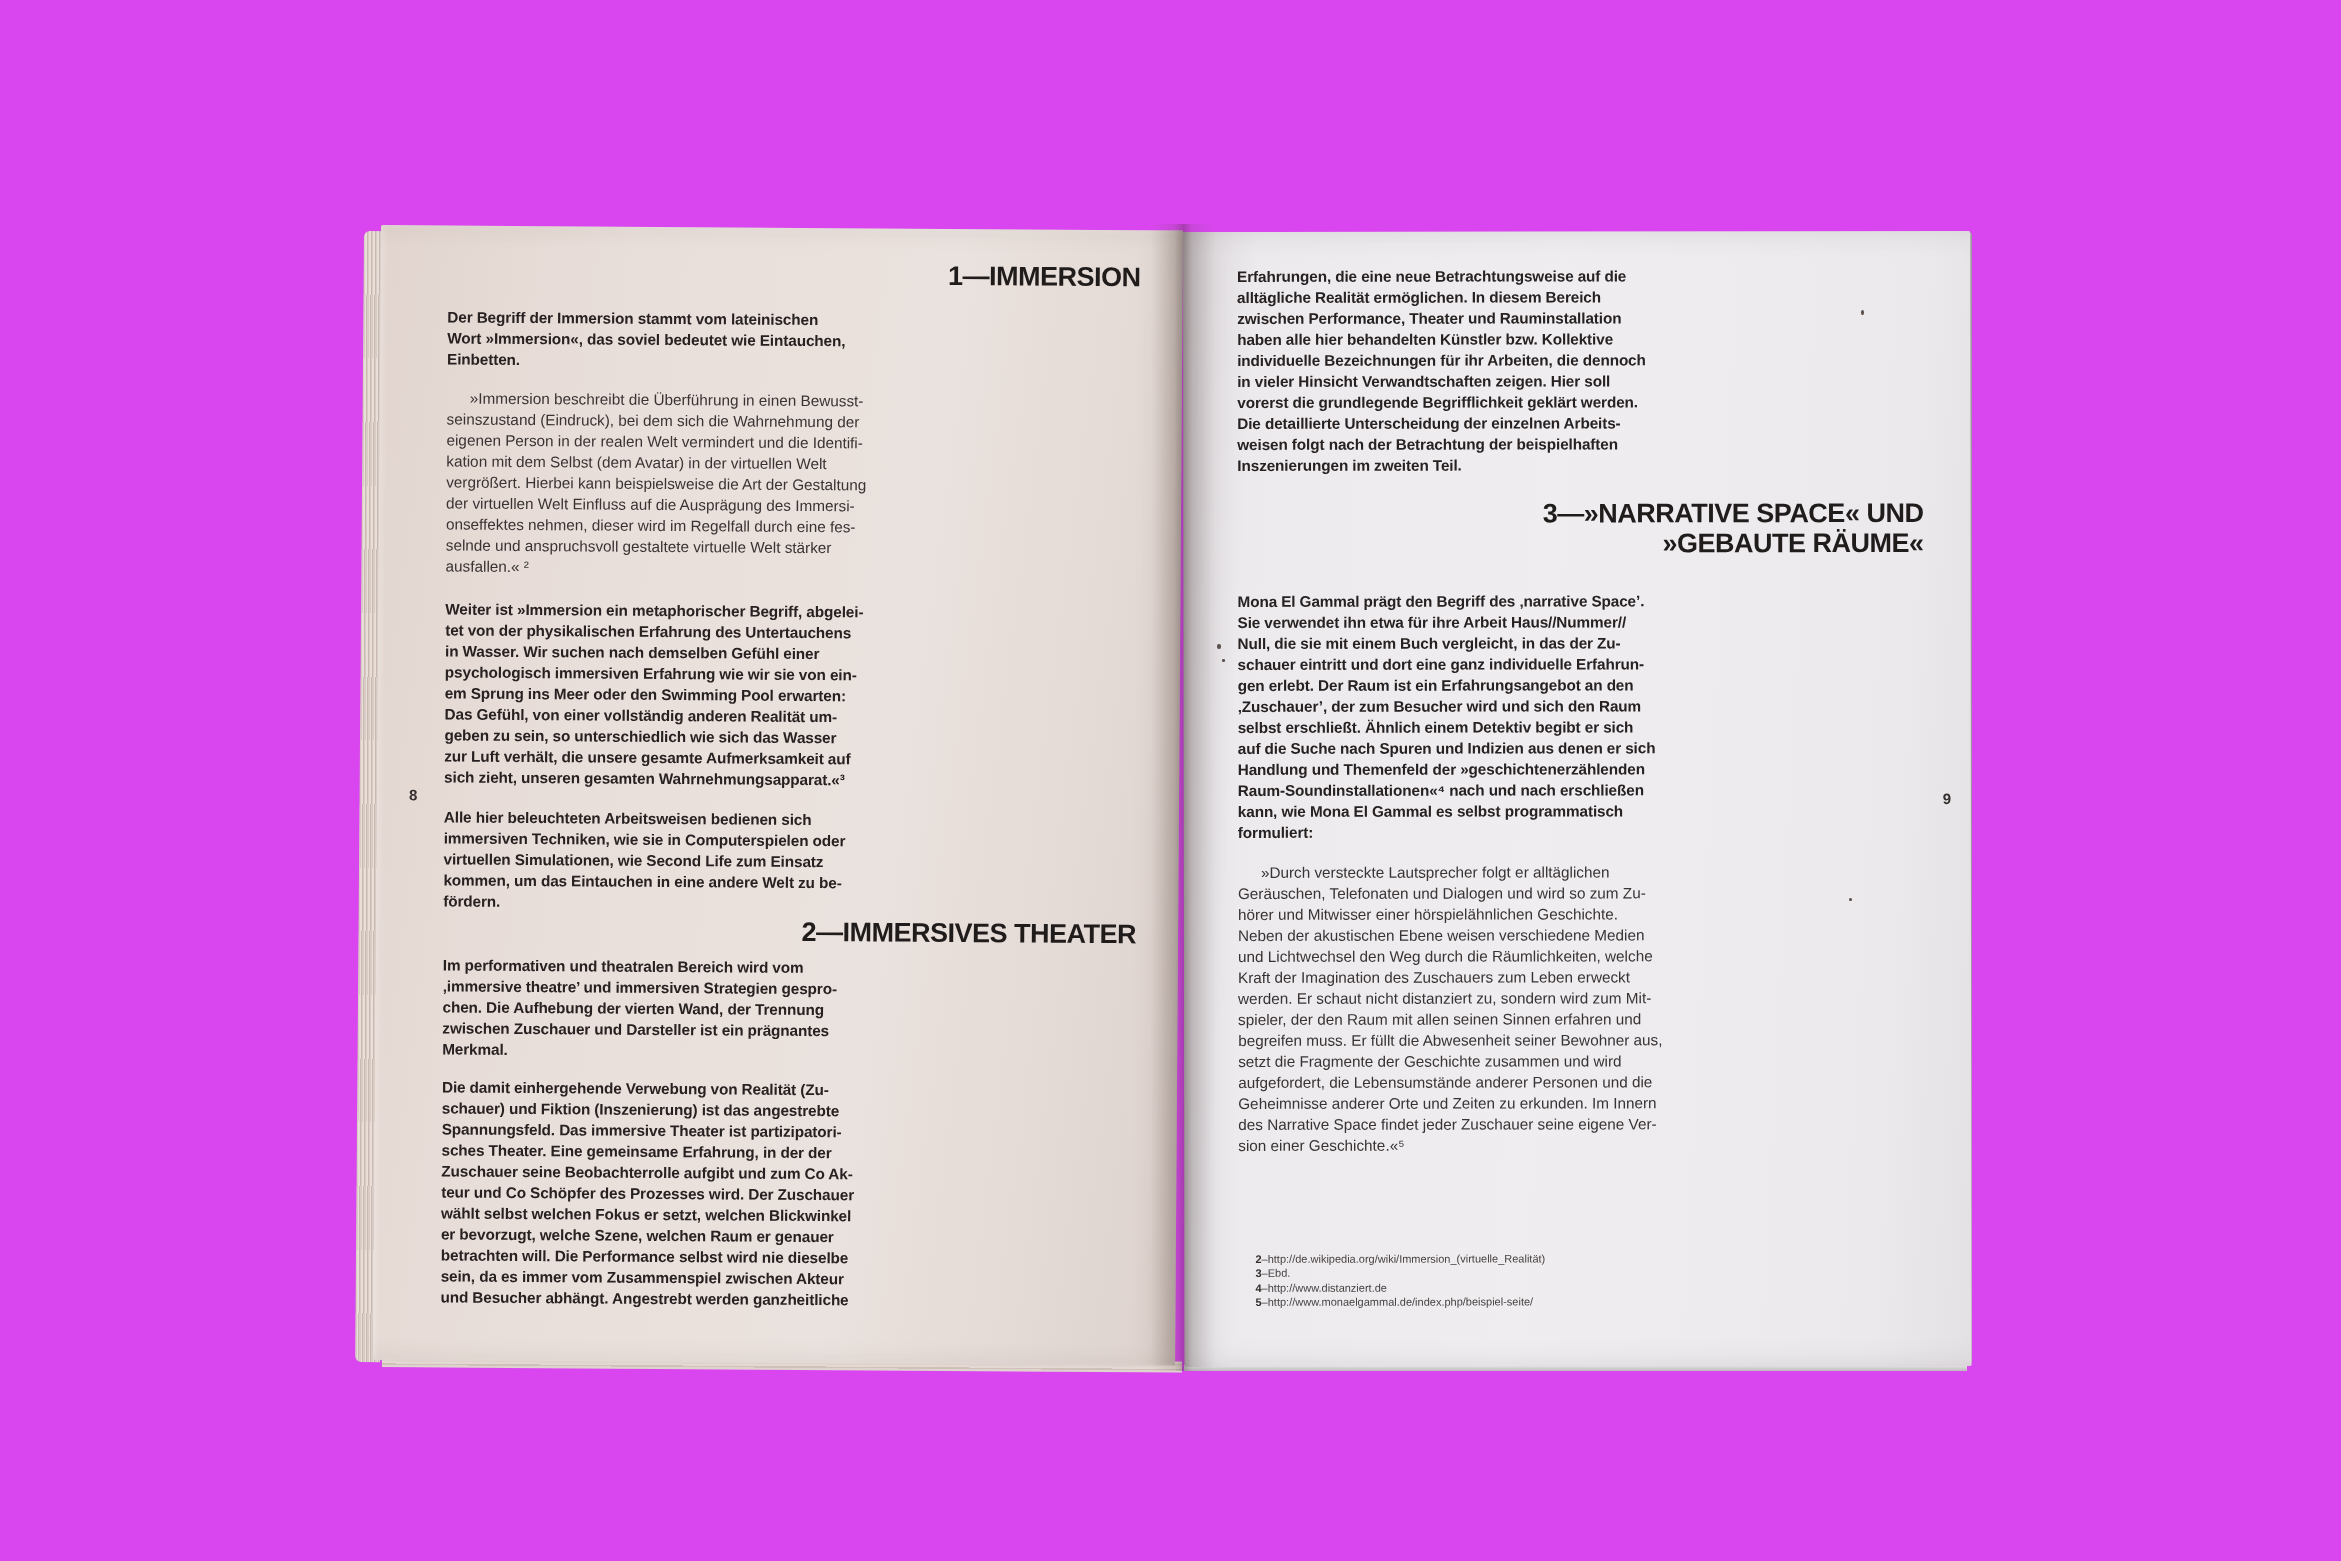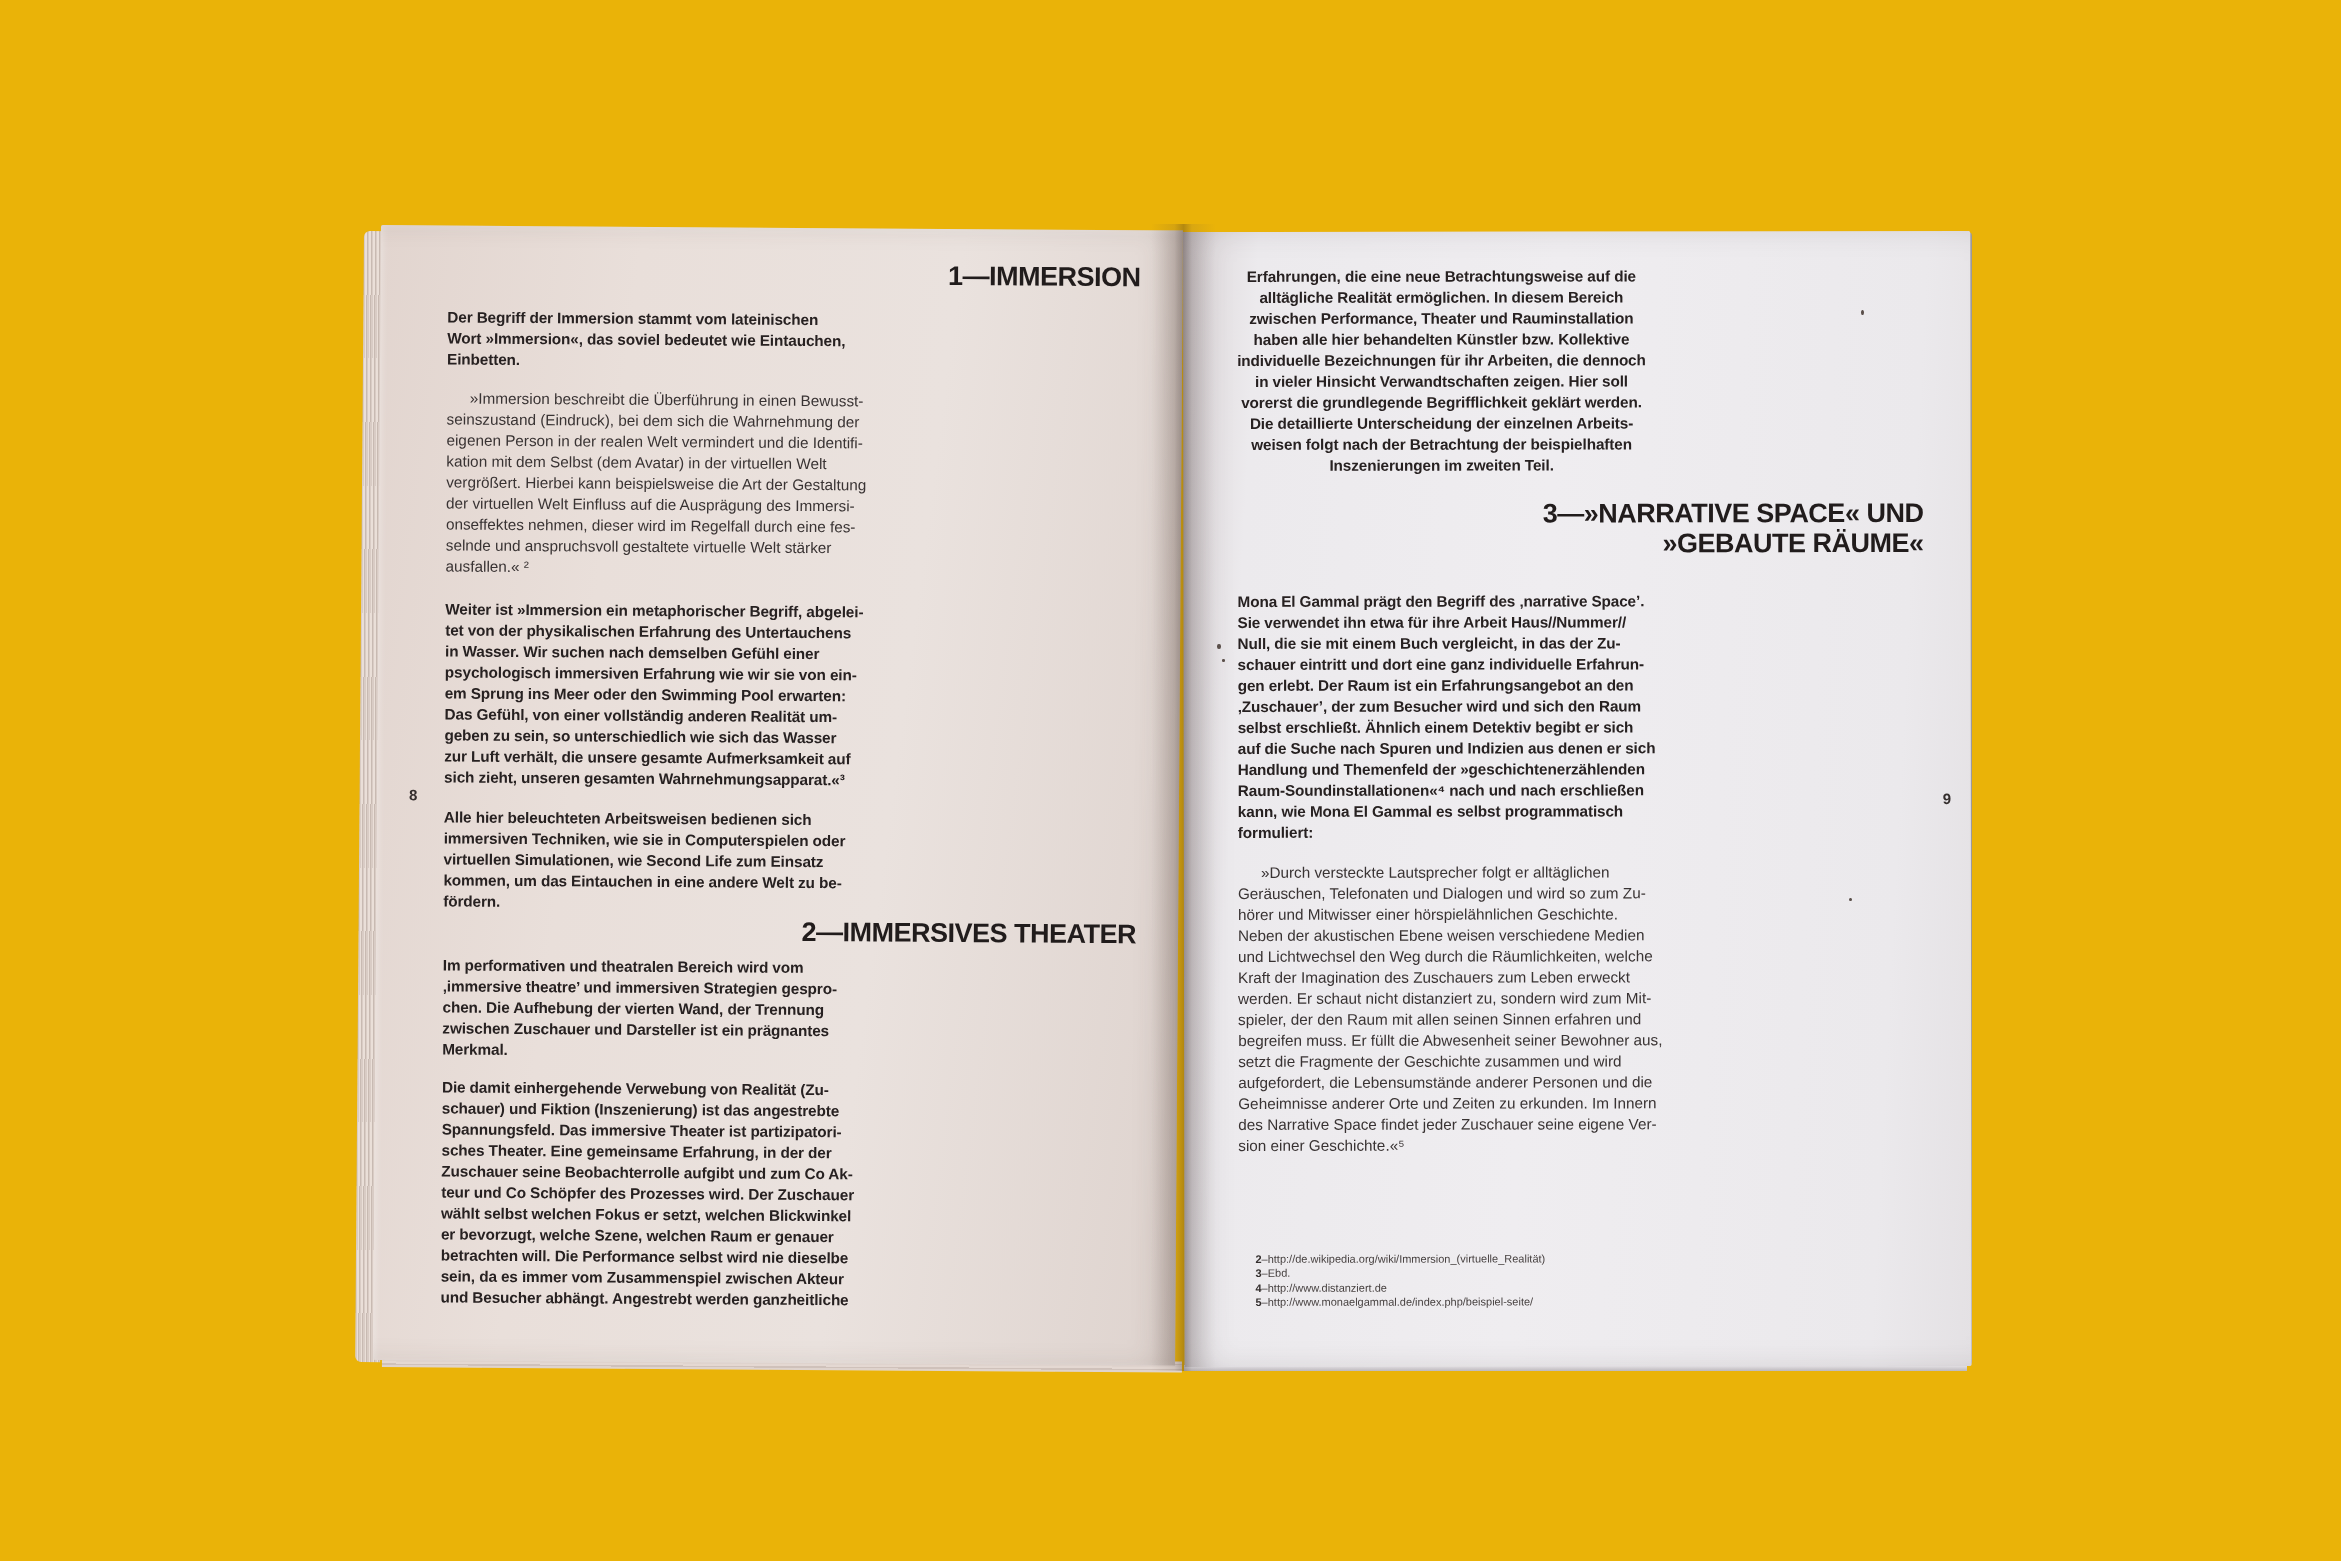--- a/index.html
+++ b/index.html
@@ -1,16 +1,16 @@
 <!DOCTYPE html>
 <html style="font-size:8px"><head>
 <meta charset="utf-8">
 <style>
   html,body{margin:0;padding:0;background:#000;}
-  #canvas{position:relative;width:2342px;height:1561px;background:#eab308;overflow:hidden;
+  #canvas{position:relative;width:2342px;height:1561px;background:#d946ef;overflow:hidden;
           font-family:"Liberation Sans","DejaVu Sans",sans-serif;}
   .page{position:absolute;}
   #left-page{left:381px;top:225px;width:802px;height:1135px;
     transform:rotate(.4deg);transform-origin:0 0;
     background:linear-gradient(97deg,#e2d5cf 0%,#e9dfda 28%,#eae2de 62%,#ded3ce 100%);
     border-radius:2px 0 0 2px;
     box-shadow:inset -23px 0 35px -17px rgba(80,60,52,.38), inset 1.5px 1px 7px rgba(255,255,255,.35);}
   #right-page{left:1183px;top:232px;width:787px;height:1135px;
     transform:rotate(-.08deg);transform-origin:0 0;
     background:linear-gradient(93deg,#dcd6d8 0%,#eceaed 9%,#efedf0 45%,#ebe9ec 88%,#e4e1e4 100%);
@@ -48,21 +48,21 @@
   .lp-p1{top:81px;left:67px;}
   .lp-q1{top:162px;left:67px;}
   .lp-p2{top:373px;left:67px;}
   .lp-p3{top:581px;left:67px;}
   .lp-h2{top:689px;}
   .lp-p4{top:729px;left:67px;}
   .lp-p5{top:851px;left:67px;}
   .lp-num{top:561px;left:32px;}
 
   
-  .rp-p1{top:34px;left:54px;text-align:center;}
+  .rp-p1{top:34px;left:54px;}
   .rp-h3{top:267px;}
   .rp-p2{top:359px;left:54px;}
   .rp-q1{top:630px;left:54px;}
   .rp-fn{top:1020px;left:54px;}
   .rp-num{top:559px;left:759px;}
 </style>
 </head>
 <body>
 
 <div id="canvas">

